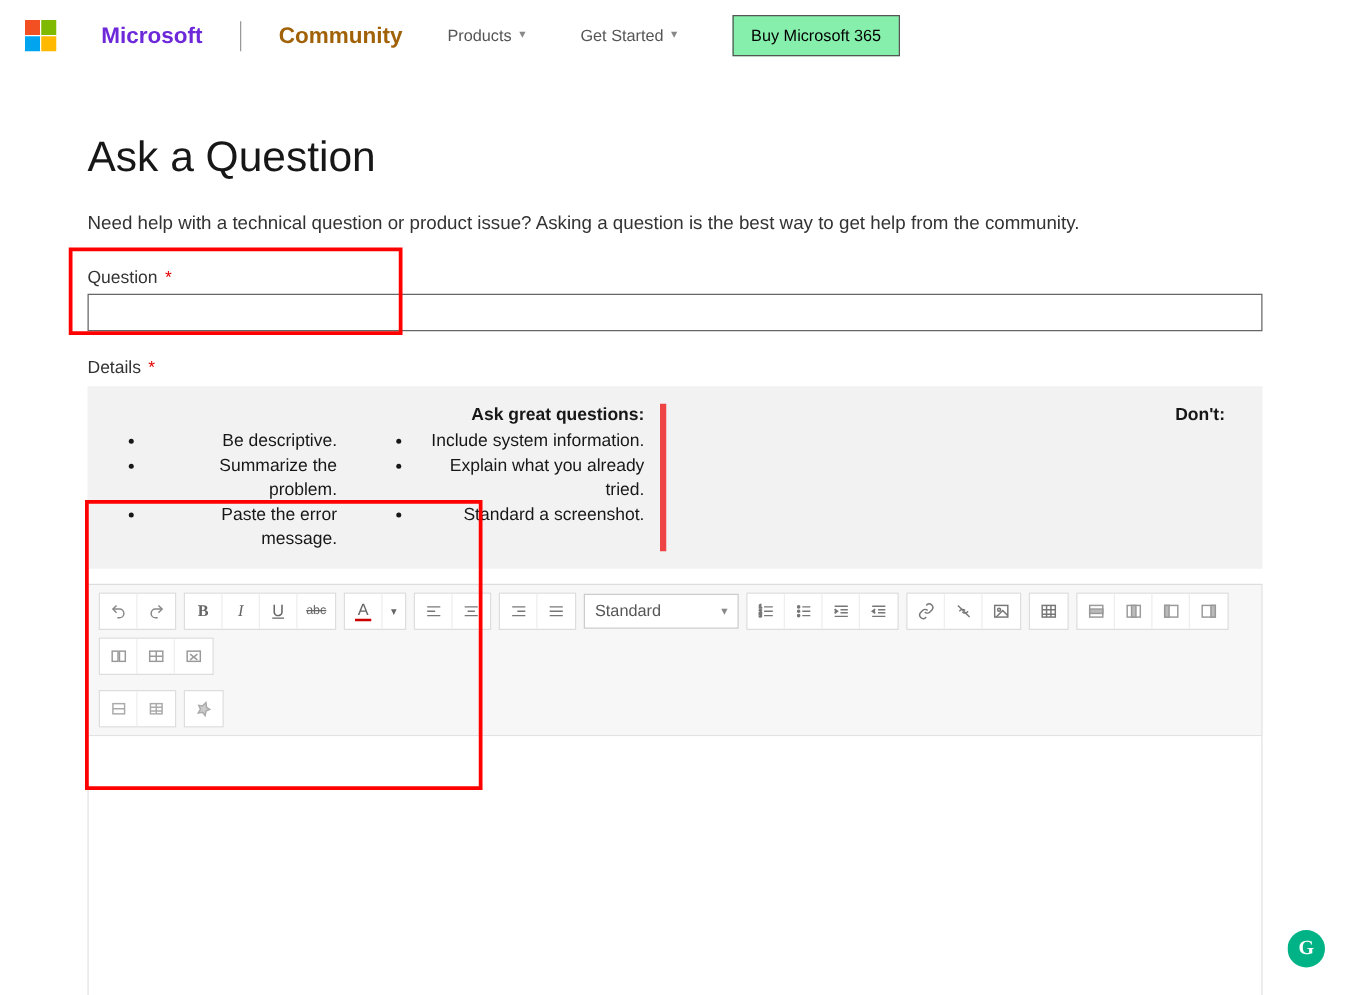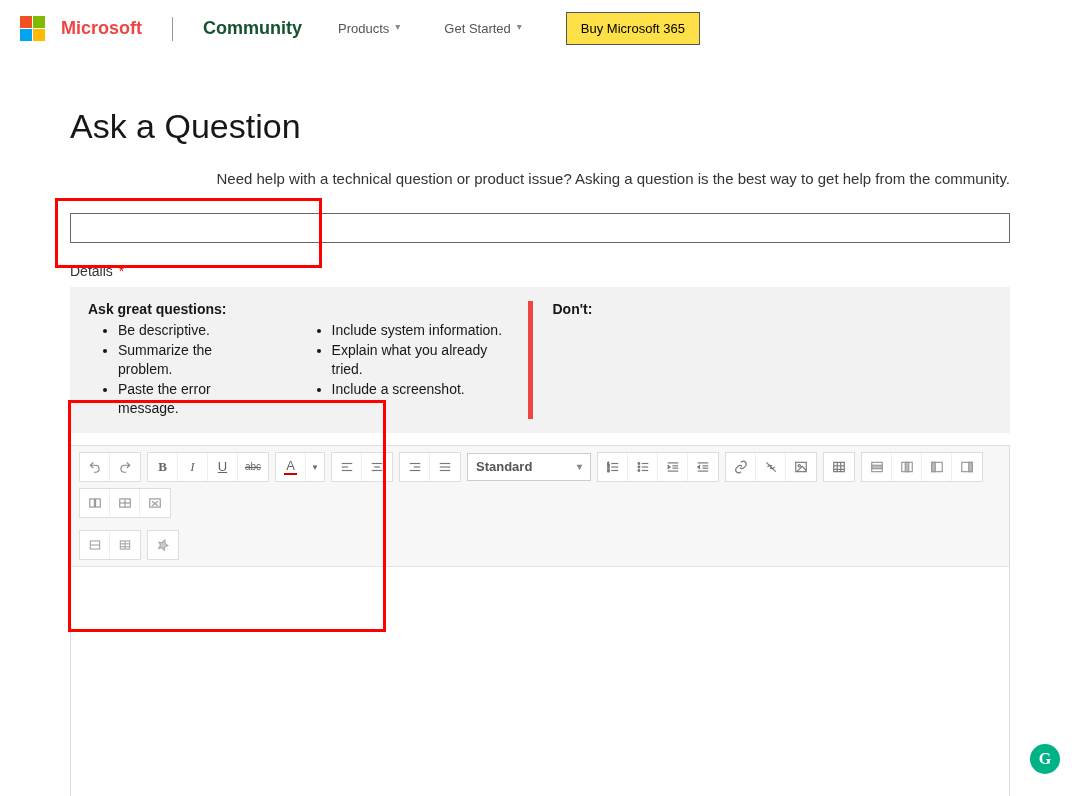--- a/index.html
+++ b/index.html
@@ -6,64 +6,64 @@
     body { font-family: "Segoe UI", Arial, sans-serif; color: #171717; background: #fff; width: 1080px; }
     
     
     .header { display: flex; align-items: center; padding: 12px 20px; gap: 16px; }
     .ms-logo { display: grid; grid-template-columns: 12px 12px; grid-template-rows: 12px 12px; gap: 1px; }
     .ms-logo div { width: 12px; height: 12px; }
     .sq-r { background: #f25022; }
     .sq-g { background: #7fba00; }
     .sq-b { background: #00a4ef; }
     .sq-y { background: #ffb900; }
-    .ms-text { font-size: 18px; color: #ef4444; font-weight: 600; margin-left: 0; }
+    .ms-text { font-size: 18px; color: #6d28d9; font-weight: 600; margin-left: 20px; }
     .vbar { width: 1px; height: 24px; background: #999; margin: 0 14px; }
-    .nav-community { font-size: 18px; font-weight: 700; color: #14532d; margin-right: 20px; }
+    .nav-community { font-size: 18px; font-weight: 700; color: #a16207; margin-right: 20px; }
     .nav-item { font-size: 13px; color: #555; margin-right: 28px; display: inline-flex; align-items: flex-start; gap: 6px; cursor: pointer; }
     .chev { font-size: 10px; color: #888; }
-    .buy-btn { font-size: 13px; padding: 8px 14px; border: 1px solid #555; background: #fde047; cursor: pointer; }
+    .buy-btn { font-size: 13px; padding: 8px 14px; border: 1px solid #555; background: #86efac; cursor: pointer; }
     
     
     .main { padding: 50px 70px 30px 70px; }
     .page-title { font-size: 34px; font-weight: 400; margin-bottom: 24px; }
-    .page-sub { font-size: 15px; color: #333; margin-bottom: 26px; text-align: right; }
+    .page-sub { font-size: 15px; color: #333; margin-bottom: 26px; }
     
     .field-label { font-size: 14px; color: #333; margin-bottom: 6px; }
     .req { color: #e50000; margin-left: 2px; }
     .q-input { width: 100%; height: 30px; border: 1px solid #666; padding: 4px 8px; font-size: 14px; }
     .details-label { margin-top: 20px; margin-bottom: 8px; }
     
     
     .hl1 { position: absolute; border: 3px solid #ff0000; pointer-events: none; }
     .hl-a { left: 55px; top: 198px; width: 267px; height: 70px; }
     .hl-b { left: 68px; top: 400px; width: 318px; height: 232px; }
     
     
     .tips { background: #f2f2f2; padding: 14px 18px; display: flex; }
-    .tips-col { flex: 1; padding-right: 12px; }
+    .tips-col { flex: 1; padding-right: 12px; text-align: right; }
     .tips-col.right { border-left: 5px solid #ef4444; padding-left: 20px; max-width: 490px; }
     .tips-title { font-weight: 700; font-size: 14px; margin-bottom: 4px; }
     .tips-cols { display: flex; gap: 32px; }
     .tips ul { list-style: disc; padding-left: 30px; font-size: 14px; line-height: 1.4; }
     .tips-text { font-size: 14px; line-height: 1.4; }
     
     
     .editor-wrap { border: 1px solid #ddd; }
     .toolbar { background: #f7f7f7; border-bottom: 1px solid #e2e2e2; padding: 6px 8px; display: flex; flex-wrap: wrap; gap: 6px; align-items: center; }
     .tgroup { display: flex; gap: 0; border: 1px solid #ddd; background: #fff; }
     .tbtn { width: 30px; height: 28px; display: inline-flex; align-items: center; justify-content: center; font-size: 13px; color: #666; border-right: 1px solid #eee; cursor: pointer; }
     .tbtn:last-child { border-right: none; }
     .tbtn.bold { font-weight: 700; font-family: Georgia, serif; }
     .tbtn.italic { font-style: italic; font-family: Georgia, serif; }
     .tbtn.under { text-decoration: underline; }
     .tbtn.strike { text-decoration: line-through; font-size: 10px; }
     .tbtn.dd { width: 18px; font-size: 9px; }
     .tbtn svg { width: 14px; height: 14px; }
-    .tsel { height: 28px; border: 1px solid #ccc; background: #fff; padding: 0 8px; font-size: 13px; color: #555; width: 124px; display: flex; align-items: center; justify-content: space-between; cursor: pointer; font-weight: bold; }
+    .tsel { height: 28px; border: 1px solid #ccc; background: #fff; padding: 0 8px; font-size: 13px; color: #555; width: 124px; display: flex; align-items: center; justify-content: space-between; cursor: pointer; }
     .edit-area { min-height: 290px; background: #fff; padding: 12px; }
     
     
     .gram { position: fixed; right: 20px; bottom: 22px; width: 30px; height: 30px; border-radius: 50%; background: #00b386; color: #fff; display: flex; align-items: center; justify-content: center; font-weight: 700; font-family: Georgia, serif; }
   </style>
 </head>
 <body>
 
 <div class="header">
   <div class="ms-logo">
@@ -83,41 +83,45 @@
     <span>Get Started</span>
     <span class="chev">▾</span>
   </span>
   <button class="buy-btn">Buy Microsoft 365</button>
 </div>
 
 <div class="main" style="position:relative;">
   <h1 class="page-title">Ask a Question</h1>
   <p class="page-sub">Need help with a technical question or product issue? Asking a question is the best way to get help from the community.</p>
 
+  <div class="field-label">
+    <span>Question</span>
+    <span class="req">*</span>
+  </div>
   <input class="q-input" type="text" value="" style="">
 
   <div class="field-label details-label">
     <span>Details</span>
     <span class="req">*</span>
   </div>
 
   
   <div class="tips">
     <div class="tips-col">
       <div class="tips-title">Ask great questions:</div>
       <div class="tips-cols">
         <ul>
           <li>Be descriptive.</li>
           <li>Summarize the problem.</li>
           <li>Paste the error message.</li>
         </ul>
         <ul>
           <li>Include system information.</li>
           <li>Explain what you already tried.</li>
-          <li>Include a screenshot.</li>
+          <li>Standard a screenshot.</li>
         </ul>
       </div>
     </div>
     <div class="tips-col right">
       <div class="tips-title">Don't:</div>
     </div>
   </div>
 
   
   <div class="editor-wrap" style="margin-top:12px;">

